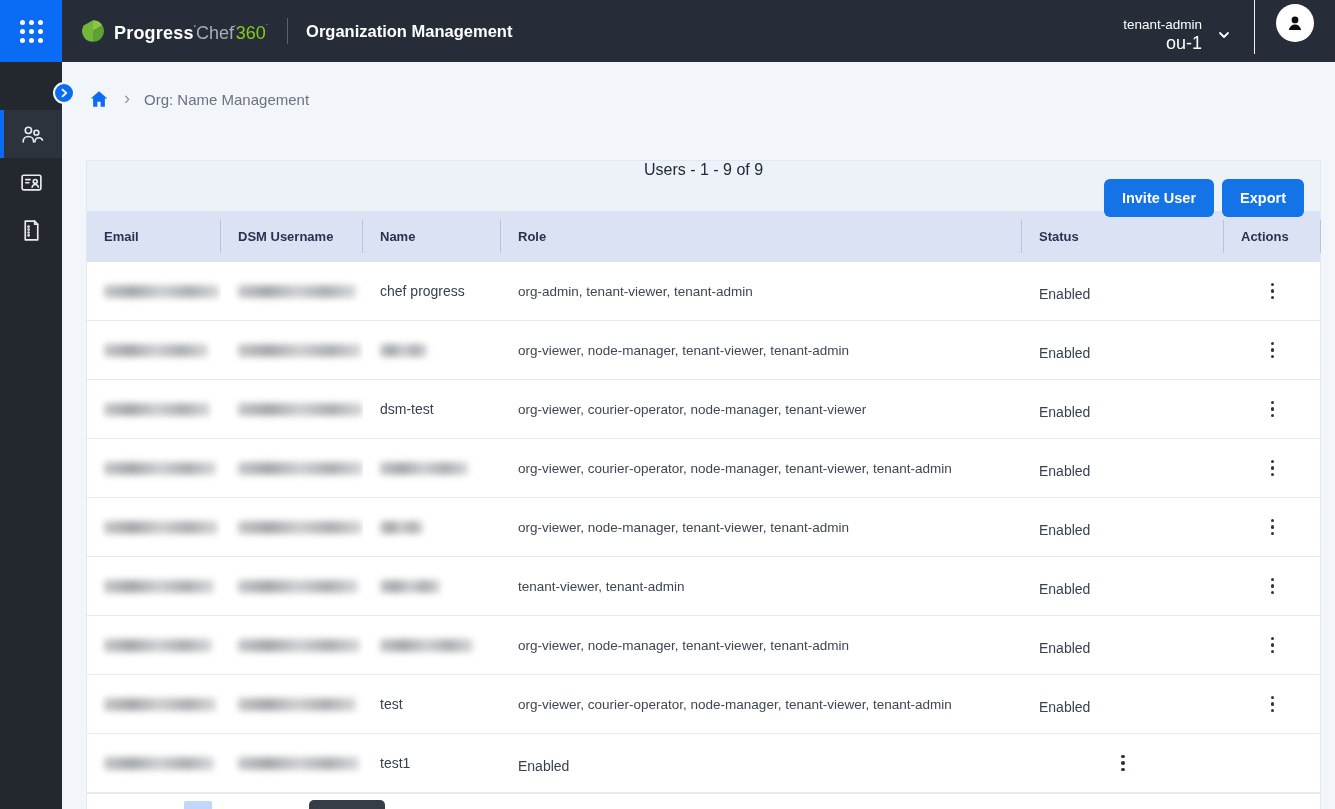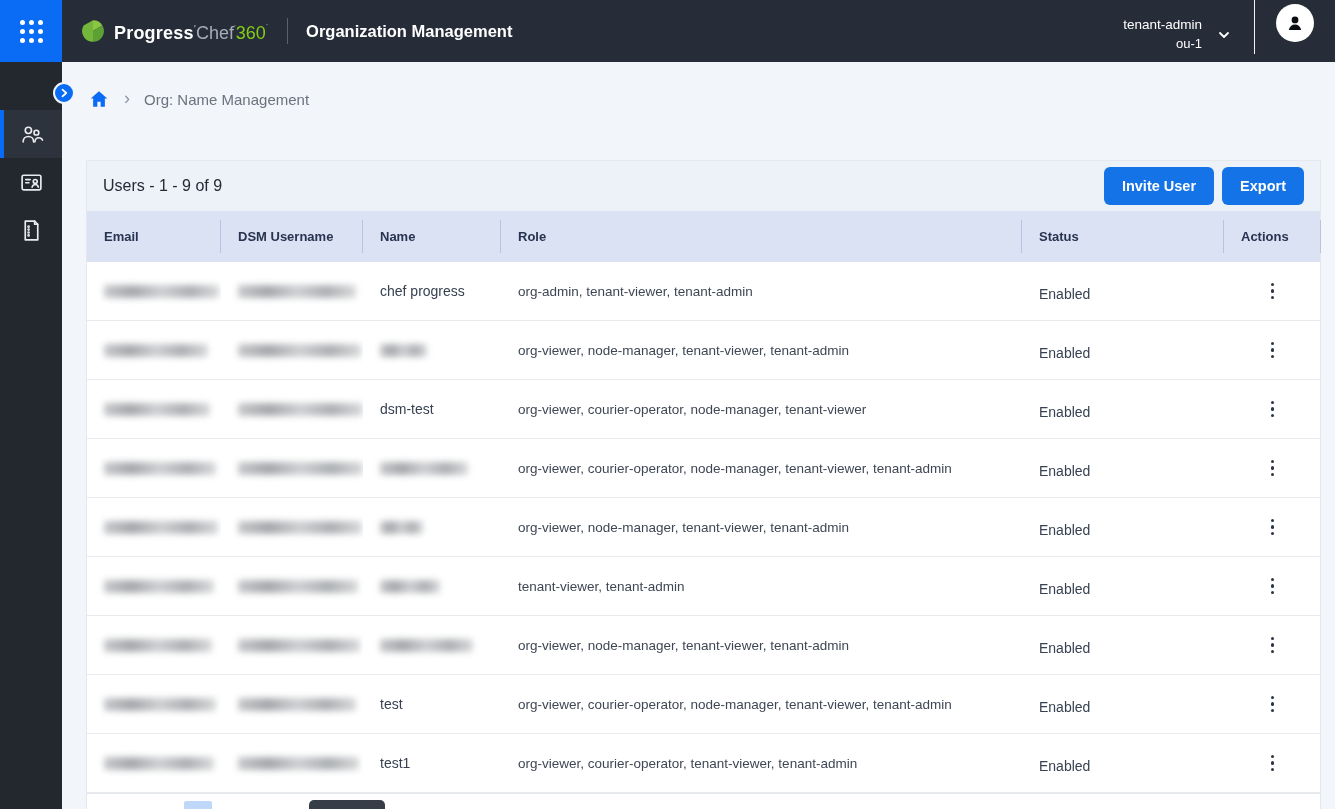--- a/index.html
+++ b/index.html
@@ -20,21 +20,21 @@
   .brand-chef { color:#A7ADB6; font-size:18px; }
   .brand-chef::after { content:"\2032"; color:#9AA2AC; font-size:9px; vertical-align:top; }
   .brand-360 { color:#84cc16; font-size:18px; }
   .brand-360::after { content:"\02D9"; color:#9AA2AC; font-size:10px; vertical-align:top; }
   .topbar-divider { width:1px; height:26px; background:#5A626E; margin:0 18px; }
   .app-title { color:#fff; font-weight:700; font-size:16.5px; }
   .top-right { margin-left:auto; display:flex; align-items:flex-end; height:45px; }
   .tenant-box { display:flex; align-items:center; cursor:pointer; padding:0 22px; }
   .tenant-lines { display:flex; flex-direction:column; align-items:flex-end; margin-right:14px; }
   .tenant-role { color:#fff; font-size:13.5px; line-height:17px; }
-  .tenant-org { color:#fff; font-size:13px; line-height:21px; }
+  .tenant-org { color:#fff; font-size:18px; line-height:21px; }
   .avatar-zone { width:81px; height:62px; border-left:1px solid #F0F2F4;
     display:flex; align-items:center; justify-content:center; cursor:pointer; }
   .avatar-circle { width:38px; height:38px; border-radius:50%; background:#fff;
     display:flex; align-items:center; justify-content:center; }
 
   
   .sidebar { position:fixed; top:62px; left:0; width:62px; height:747px;
     background:#23282F; z-index:20; padding-top:48px; }
   .side-item { width:62px; height:48px; display:flex; align-items:center;
     justify-content:center; position:relative; cursor:pointer; }
@@ -58,21 +58,21 @@
   .content { position:absolute; top:62px; left:62px; width:1273px; height:747px;
     background:#F2F5F9; padding:0 14px 0 24px; }
   .breadcrumb { display:flex; align-items:center; height:30px; margin-top:22px; padding-left:2px; }
   .crumb-home { background:none; border:none; cursor:pointer; display:flex; align-items:center; padding:0; }
   .crumb-sep { color:#8D97A5; font-size:18px; margin:0 14px 2px 14px; }
   .crumb-label { color:#6B7280; font-size:15px; }
 
   
   .card { margin-top:46px; background:#fff; border:1px solid #E3E7EE; width:1235px; }
   .card-header { height:50px; background:#EDF1F8; display:flex; align-items:center;
-    padding:0 16px; }
+    padding:0 16px;flex-direction:column; }
   .card-title { font-size:16px; color:#212B36; }
   .card-actions { margin-left:auto; display:flex; gap:8px; }
   .btn-primary { background:#1473E6; color:#fff; border:none; border-radius:6px;
     font-size:14.5px; font-weight:700; padding:0 18px; height:38px; cursor:pointer;
     font-family:inherit; }
 
   .thead, .trow { display:grid;
     grid-template-columns:134px 142px 138px 521px 202px 97px; }
   .thead { background:#DBE2F4; height:51px; }
   .th { display:flex; align-items:center; padding-left:17px; font-size:13px;
@@ -401,21 +401,20 @@
   <div class="trow">
     <div class="cell c-email">
             <span class="redact r-email" style="width: 110px;"></span>
           </div>
     <div class="cell c-dsm">
             <span class="redact r-dsm" style="width: 121px;"></span>
           </div>
     <div class="cell c-name">
             <span class="nametext">test1</span>
           </div>
-    <div class="cell c-role">org-viewer, courier-operator, tenant-viewer, tenant-admin</div>
     <div class="cell c-status">Enabled</div>
     <div class="cell c-actions">
       <button class="kebab">
         <span class="dot"></span>
               <span class="dot"></span>
               <span class="dot"></span>
       </button>
     </div>
   </div>
 </div>

